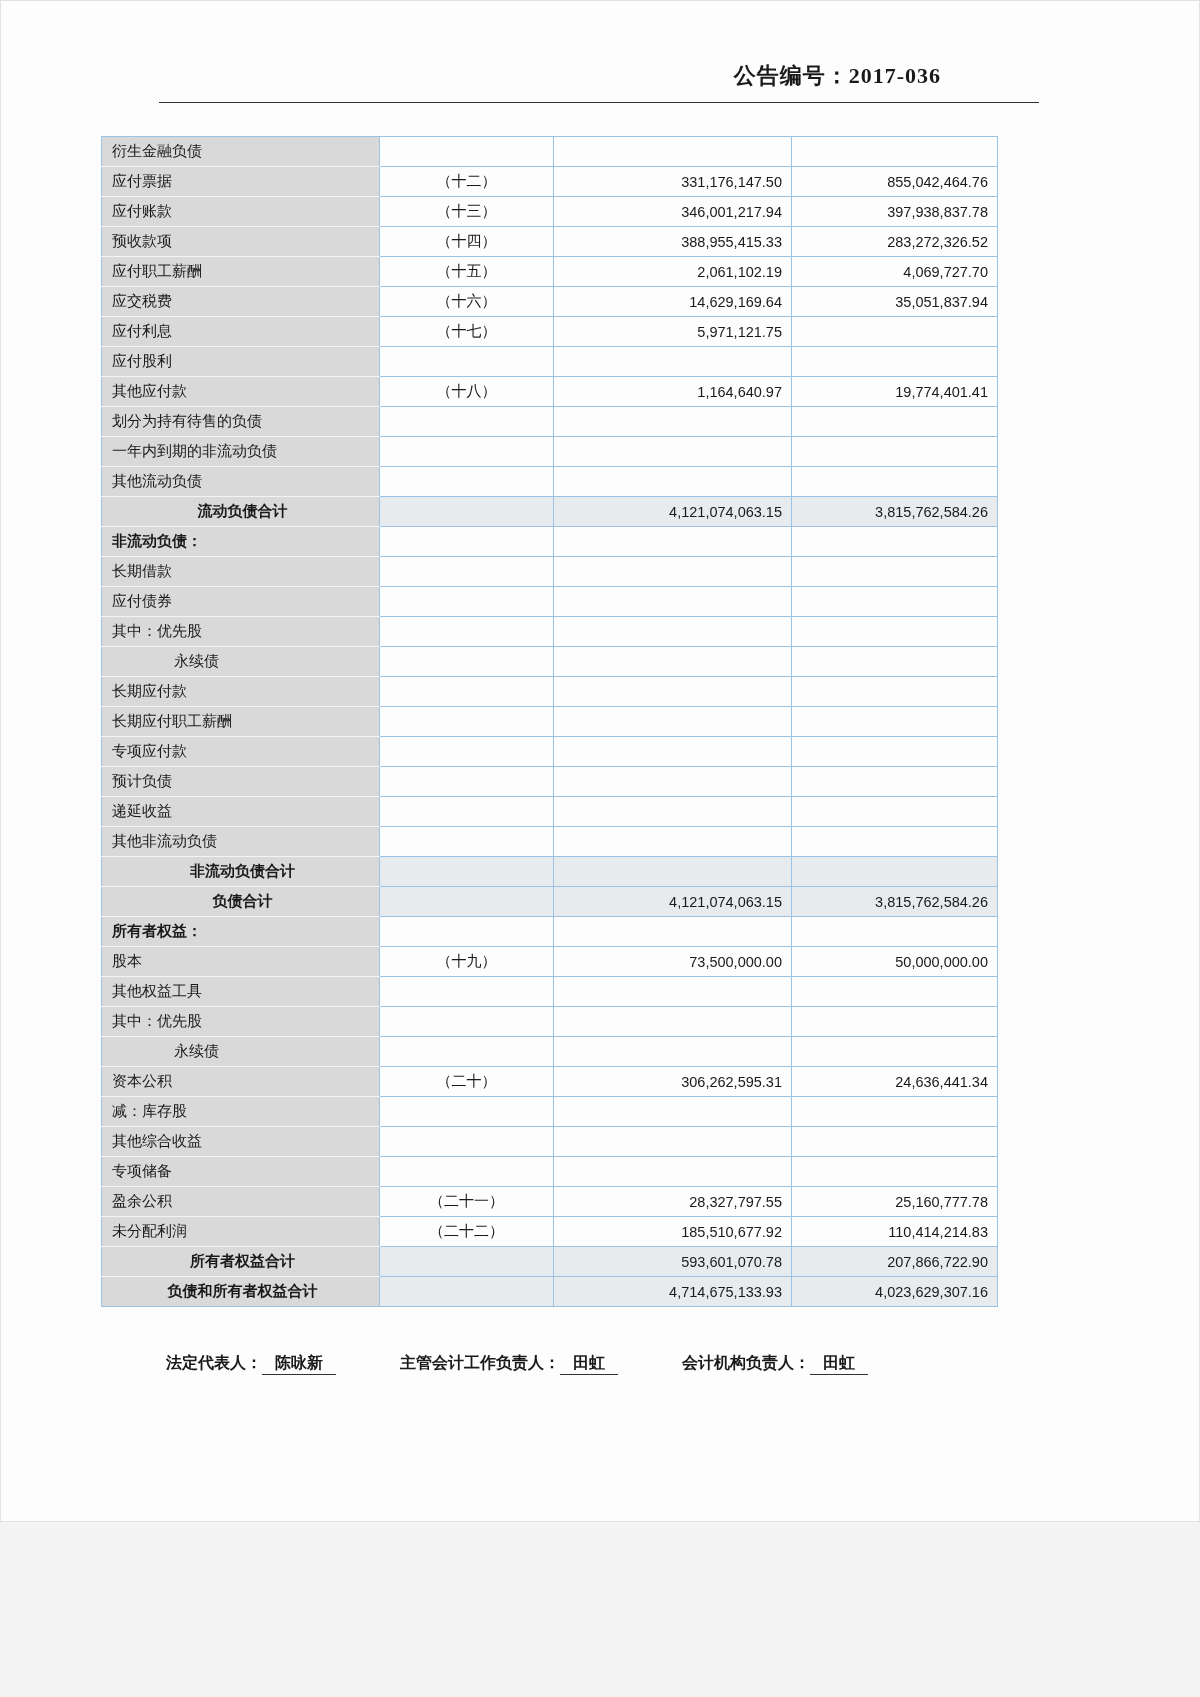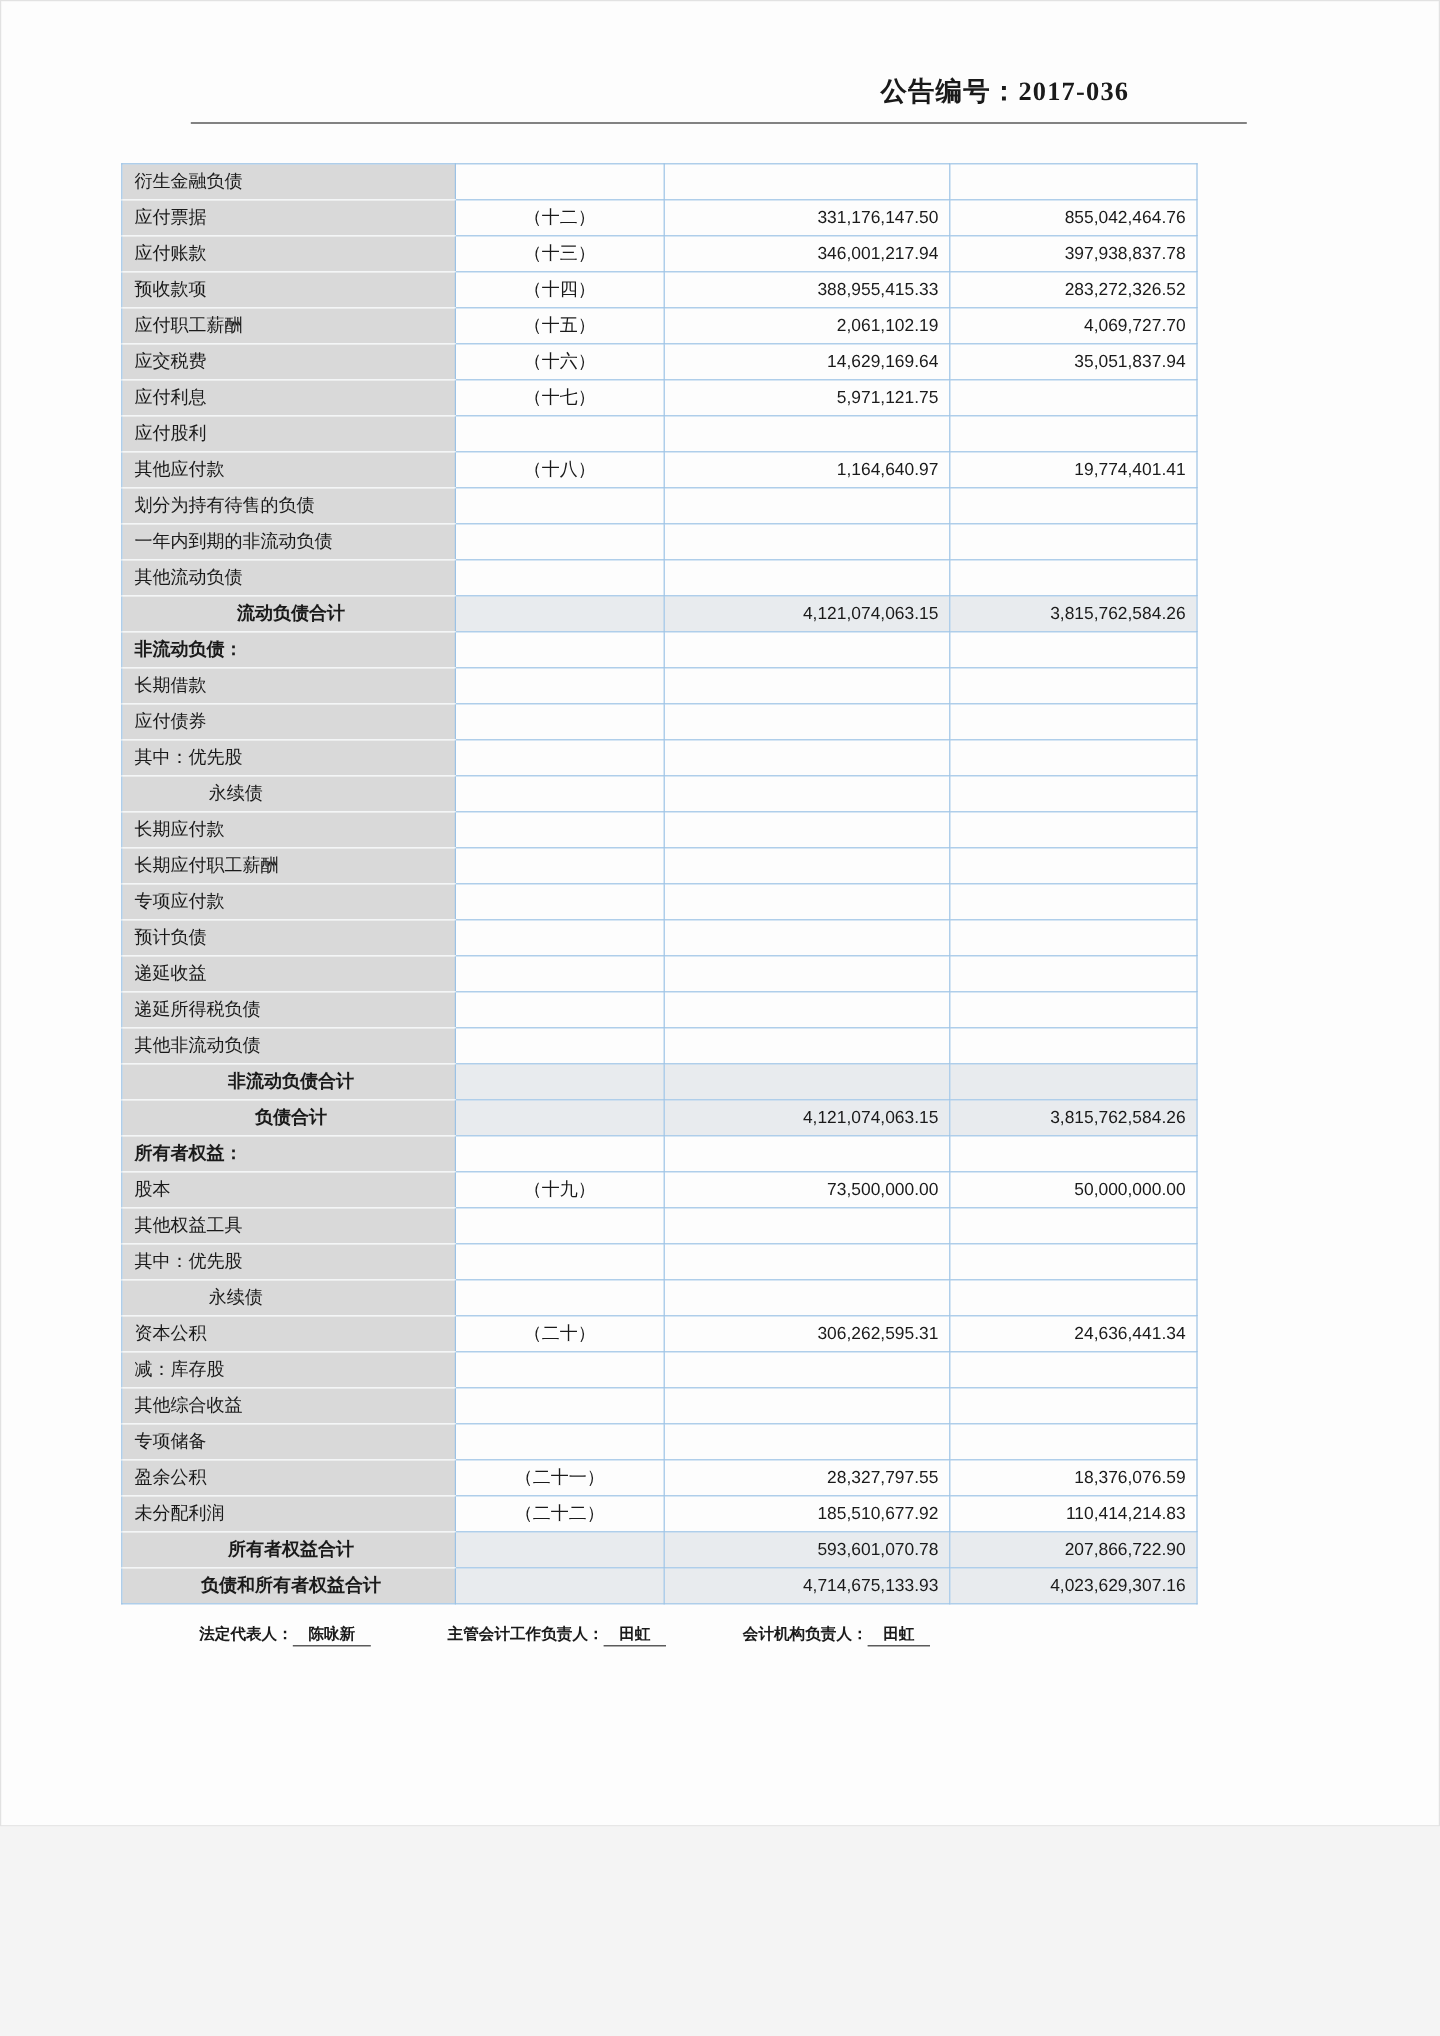--- a/index.html
+++ b/index.html
@@ -21,21 +21,21 @@
   .sheet tr:first-child td{border-top-color:var(--border);}
   .sheet tr:last-child td{border-bottom-color:var(--border);}
   .sheet td.note{text-align:center;}
   .sheet td.amount{text-align:right;padding-right:9px;font-family:"Liberation Sans","DejaVu Sans",sans-serif;font-size:14.5px;}
   tr.style-total td.label{text-align:center;font-weight:bold;}
   tr.style-total td.note,
   tr.style-total td.amount{background:var(--totalbg);}
   tr.style-section td.label{font-weight:bold;}
   tr.style-indent td.label{padding-left:72px;}
 
-  .footer{position:absolute;top:1352px;left:165px;display:flex;gap:64px;font-size:13px;font-weight:bold;white-space:nowrap;}
+  .footer{position:absolute;top:1352px;left:165px;display:flex;gap:64px;font-size:16px;font-weight:bold;white-space:nowrap;}
   .sig-name{display:inline-block;border-bottom:1px solid #333;padding:0 13px;}
 </style>
 </head>
 <body>
 
 <div class="page">
 
   <div class="announcement">公告编号：2017-036</div>
   <div class="header-rule"></div>
 
@@ -201,26 +201,20 @@
       <td class="amount"></td>
     </tr>
 
     <tr class="style-normal">
       <td class="label">递延收益</td>
       <td class="note"></td>
       <td class="amount"></td>
       <td class="amount"></td>
     </tr>
 
-    <tr class="style-normal">
-      <td class="label">递延所得税负债</td>
-      <td class="note"></td>
-      <td class="amount"></td>
-      <td class="amount"></td>
-    </tr>
 
     <tr class="style-normal">
       <td class="label">其他非流动负债</td>
       <td class="note"></td>
       <td class="amount"></td>
       <td class="amount"></td>
     </tr>
 
     <tr class="style-total">
       <td class="label">非流动负债合计</td>
@@ -296,21 +290,21 @@
       <td class="label">专项储备</td>
       <td class="note"></td>
       <td class="amount"></td>
       <td class="amount"></td>
     </tr>
 
     <tr class="style-normal">
       <td class="label">盈余公积</td>
       <td class="note">（二十一）</td>
       <td class="amount">28,327,797.55</td>
-      <td class="amount">18,376,076.59</td>
+      <td class="amount">25,160,777.78</td>
     </tr>
 
     <tr class="style-normal">
       <td class="label">未分配利润</td>
       <td class="note">（二十二）</td>
       <td class="amount">185,510,677.92</td>
       <td class="amount">110,414,214.83</td>
     </tr>
 
     <tr class="style-total">

